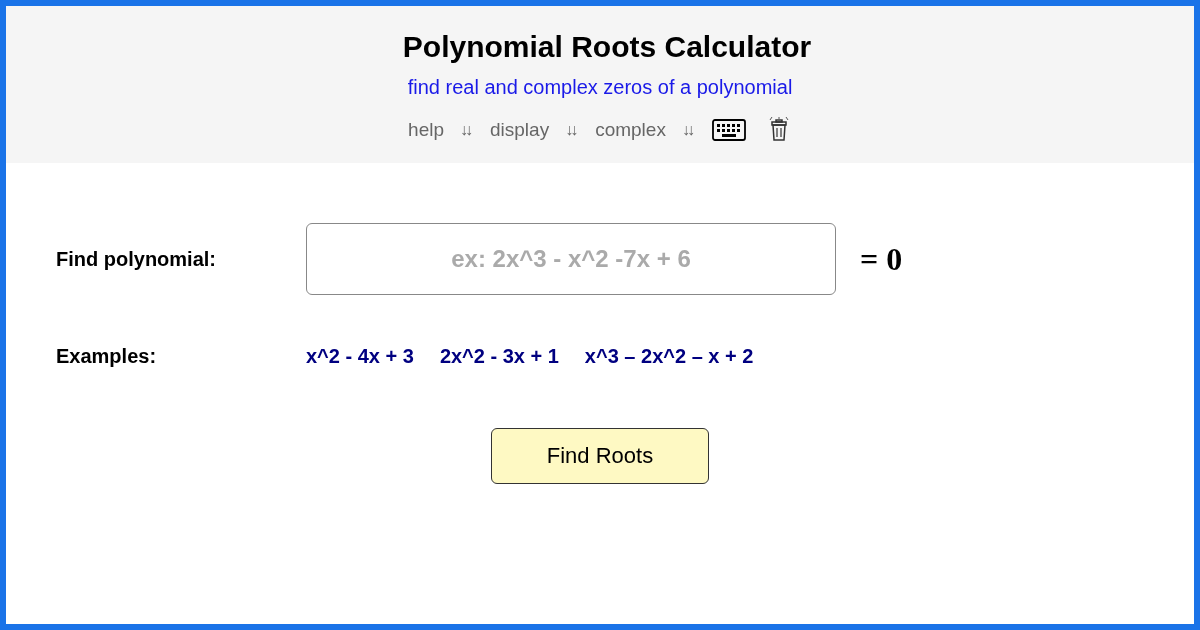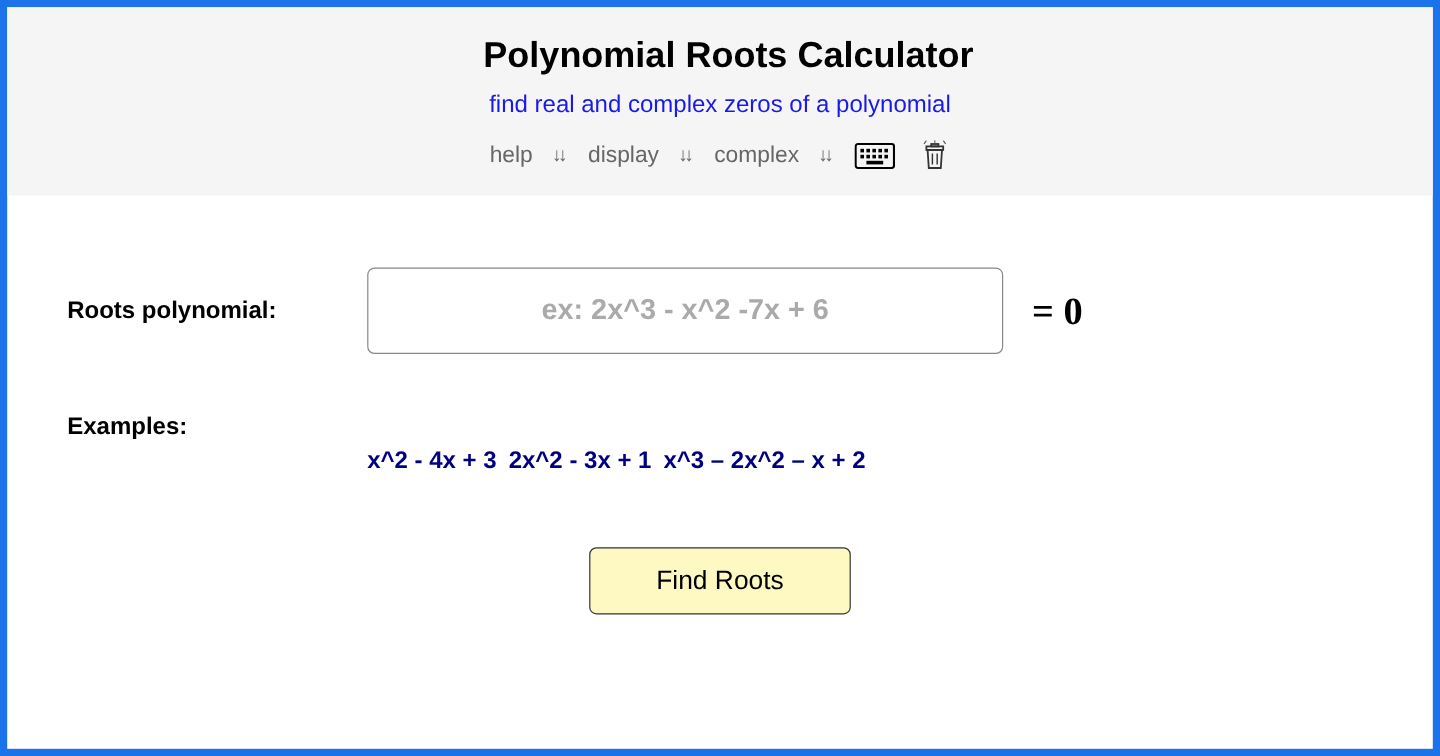--- a/index.html
+++ b/index.html
@@ -101,23 +101,22 @@
       margin-bottom: 60px;
     }
     .examples-label {
       font-size: 20px;
       font-weight: bold;
       color: #000;
       width: 250px;
     }
     .examples-list {
       display: flex;
-      gap: 10px;
+      gap: 26px;
       flex-wrap: wrap;
-      margin-top: 28px;
     }
     .example-item {
       font-size: 20px;
       font-weight: bold;
       color: #000080;
       cursor: pointer;
     }
     .checkbox-row {
       display: flex;
       align-items: center;
@@ -196,21 +195,21 @@
         <path d="M 7 8 L 8 23 L 18 23 L 19 8 Z" fill="none" stroke="#333" stroke-width="1.5"></path>
         <line x1="11" y1="11" x2="11" y2="20" stroke="#333" stroke-width="1.2"></line>
         <line x1="15" y1="11" x2="15" y2="20" stroke="#333" stroke-width="1.2"></line>
       </svg>
     </span>
   </div>
 </div>
 
 <div class="main">
   <div class="input-row">
-    <div class="input-label">Roots polynomial:</div>
+    <div class="input-label">Find polynomial:</div>
     <input type="text" class="polynomial-input" placeholder="ex: 2x^3 - x^2 -7x + 6" style="">
     <div class="equals-zero">= 0</div>
   </div>
 
   <div class="examples-row">
     <div class="examples-label">Examples:</div>
     <div class="examples-list">
       <span class="example-item">x^2 - 4x + 3</span>
       <span class="example-item">2x^2 - 3x + 1</span>
       <span class="example-item">x^3 – 2x^2 – x + 2</span>

